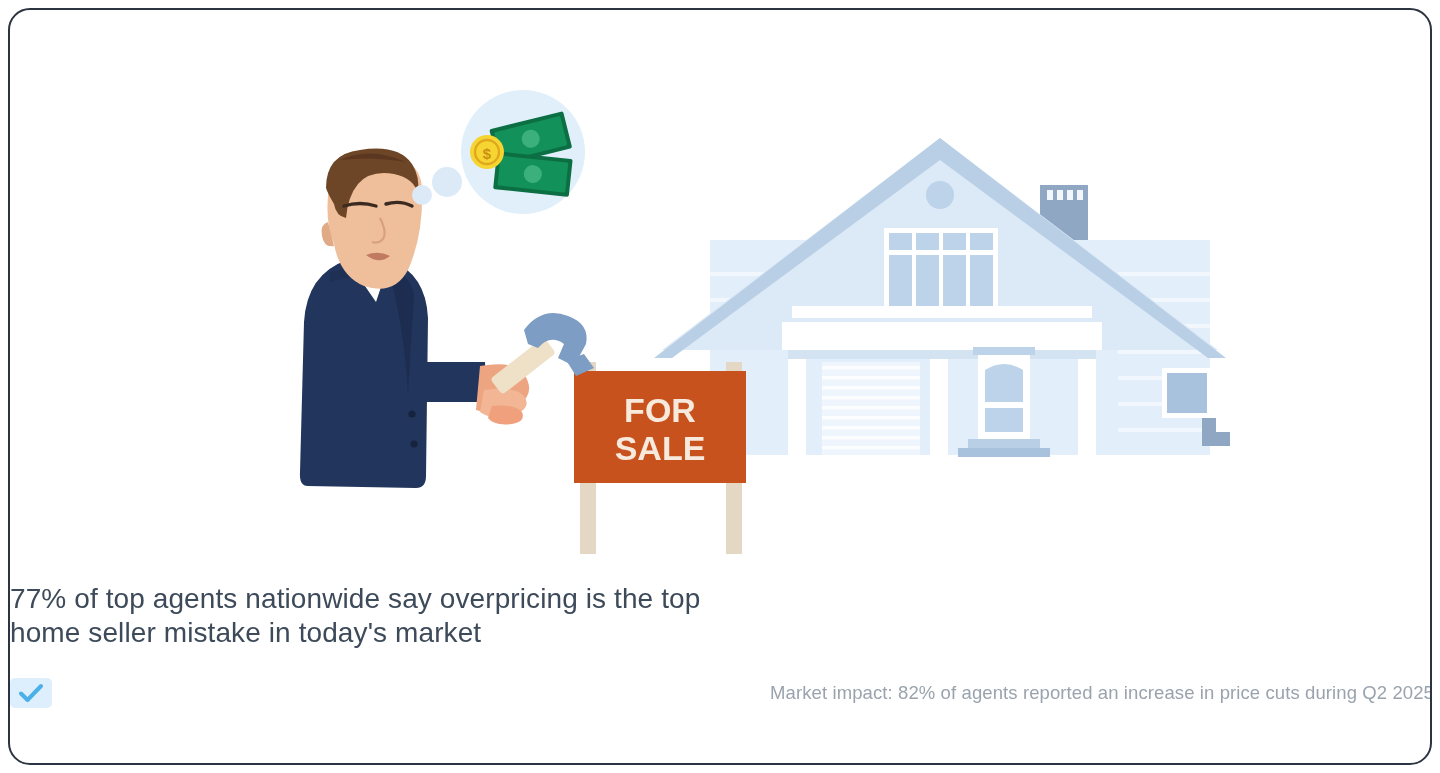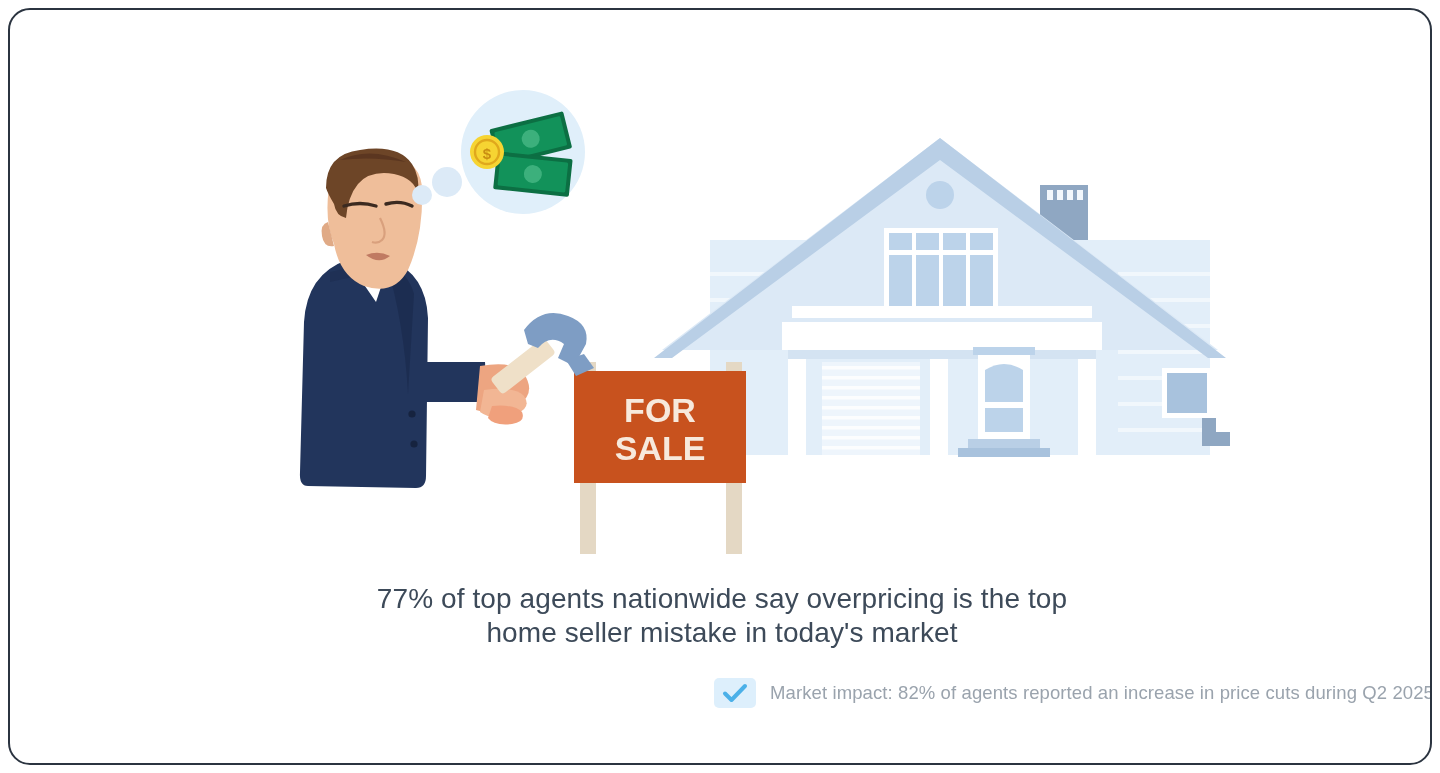--- a/index.html
+++ b/index.html
@@ -34,38 +34,37 @@
     height: 560px;
   }
   #illustration svg { display: block; width: 100%; height: 100%; }
 
   
   #headline {
     position: absolute;
     left: 0;
     top: 572px;
     width: 1424px;
-    text-align: center;
     color: #3d4a59;
     font-size: 28px;
     line-height: 34px;
     font-weight: 400;
     letter-spacing: 0.1px;
     white-space: pre-line;
   }
 
   
   #caption-row {
     position: absolute;
     left: 0;
     top: 668px;
     width: 1424px;
     display: flex;
     align-items: center;
-    justify-content: flex-end;
+    justify-content: space-between;
     gap: 14px;
   }
 
   #check-badge {
     width: 42px;
     height: 30px;
     border-radius: 5px;
     background: #ddeffc;
     display: flex;
     align-items: center;

